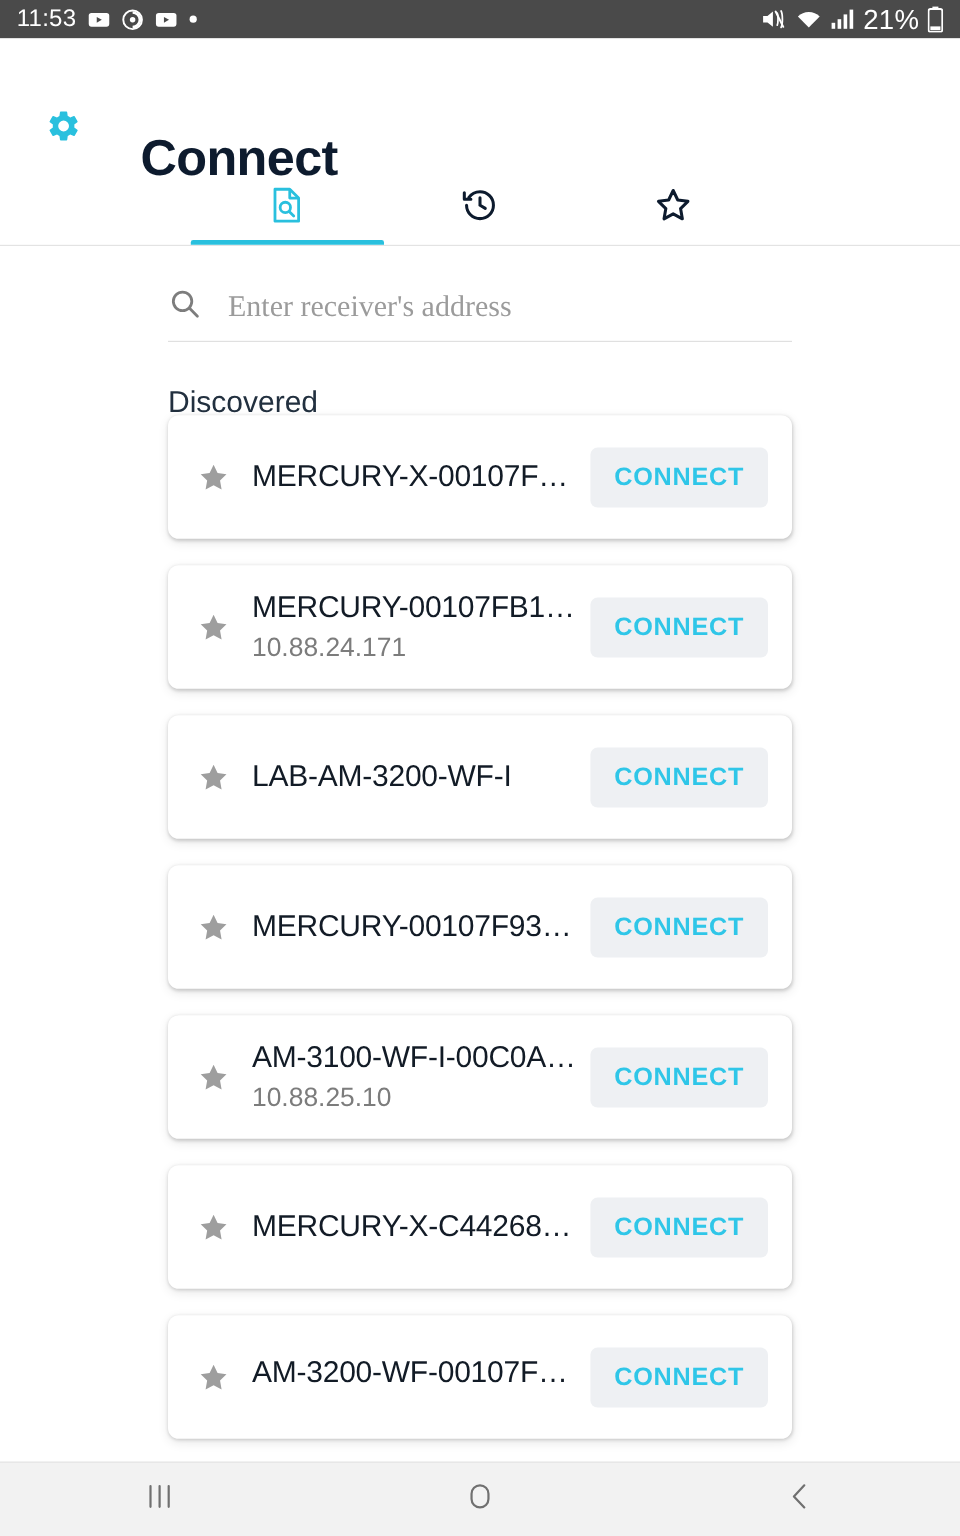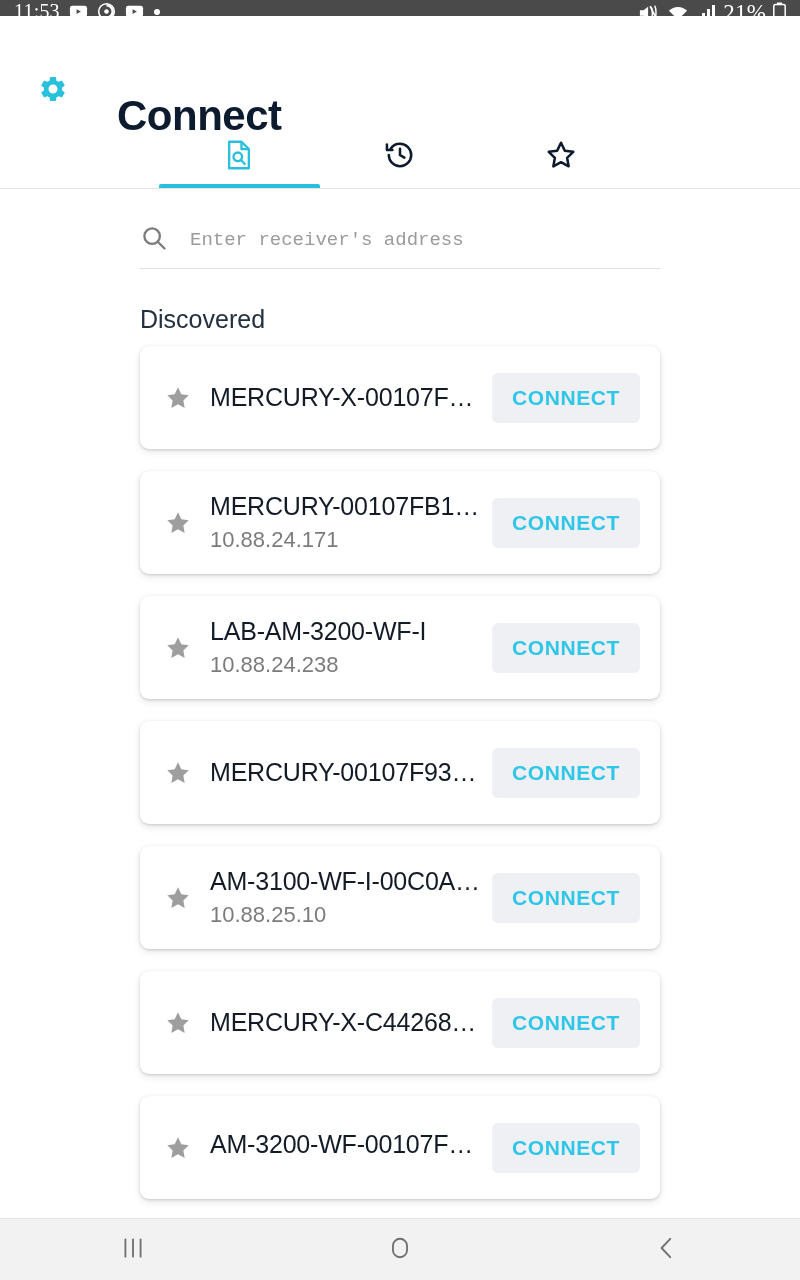--- a/index.html
+++ b/index.html
@@ -6,23 +6,23 @@
   html, body {
     width:800px; height:1280px;
     font-family:"Liberation Sans", sans-serif;
     background:#ffffff;
     overflow:hidden;
   }
   body { position:relative; }
 
   
   .statusbar{
-    height:16px; background:#4a4a4a; color:#ffffff;
-    display:flex; align-items:flex-start; padding:0 14px;
-    font-size:19px; letter-spacing:.2px;font-family:Liberation Serif, serif;
+    height:32px; background:#4a4a4a; color:#ffffff;
+    display:flex; align-items:center; padding:0 14px;
+    font-size:19px; letter-spacing:.2px;
   }
   .sb-left{ display:flex; align-items:center; gap:9px; }
   .sb-time{ font-size:20px; font-weight:400; }
   .sb-right{ margin-left:auto; display:flex; align-items:center; gap:7px; }
   .sb-batt-txt{ font-size:23px; }
   .sb-ico{ display:inline-flex; align-items:center; }
 
   
   .header{ position:relative; height:110px; background:#fff; }
   .gear{ position:absolute; left:38px; top:58px; width:30px; height:30px; }
@@ -46,21 +46,21 @@
   }
 
   
   .searchwrap{ padding:22px 140px 0 140px; }
   .searchbox{
     display:flex; align-items:center; gap:22px;
     height:58px; border-bottom:1px solid #e0e0e0;
   }
   .searchbox input{
     flex:1; border:none; outline:none; background:transparent;
-    font-size:19px; color:#333; font-family:Liberation Mono, monospace;
+    font-size:25px; color:#333; font-family:Liberation Serif, serif;
   }
   .searchbox input::placeholder{ color:#9b9b9b; }
 
   
   .section-title{
     margin:36px 0 0 140px; font-size:25px; color:#22303f; font-weight:400;
   }
 
   
   .list{ margin-top:24px; padding:0 140px; }
@@ -244,21 +244,20 @@
     </div>
 
     <div class="card">
       <span class="star">
         <svg width="28" height="28" viewBox="0 0 24 24" fill="#9e9e9e">
             <path d="M12 2.8l2.85 5.95 6.35.85-4.6 4.5 1.12 6.4L12 17.4l-5.72 3.1 1.12-6.4-4.6-4.5 6.35-.85z"></path>
           </svg>
       </span>
       <div class="dev-txt">
         <div class="dev-name">LAB-AM-3200-WF-I</div>
-        <div class="dev-ip">10.88.24.238</div>
       </div>
       <button class="connect-btn">CONNECT</button>
     </div>
 
     <div class="card">
       <span class="star">
         <svg width="28" height="28" viewBox="0 0 24 24" fill="#9e9e9e">
             <path d="M12 2.8l2.85 5.95 6.35.85-4.6 4.5 1.12 6.4L12 17.4l-5.72 3.1 1.12-6.4-4.6-4.5 6.35-.85z"></path>
           </svg>
       </span>

